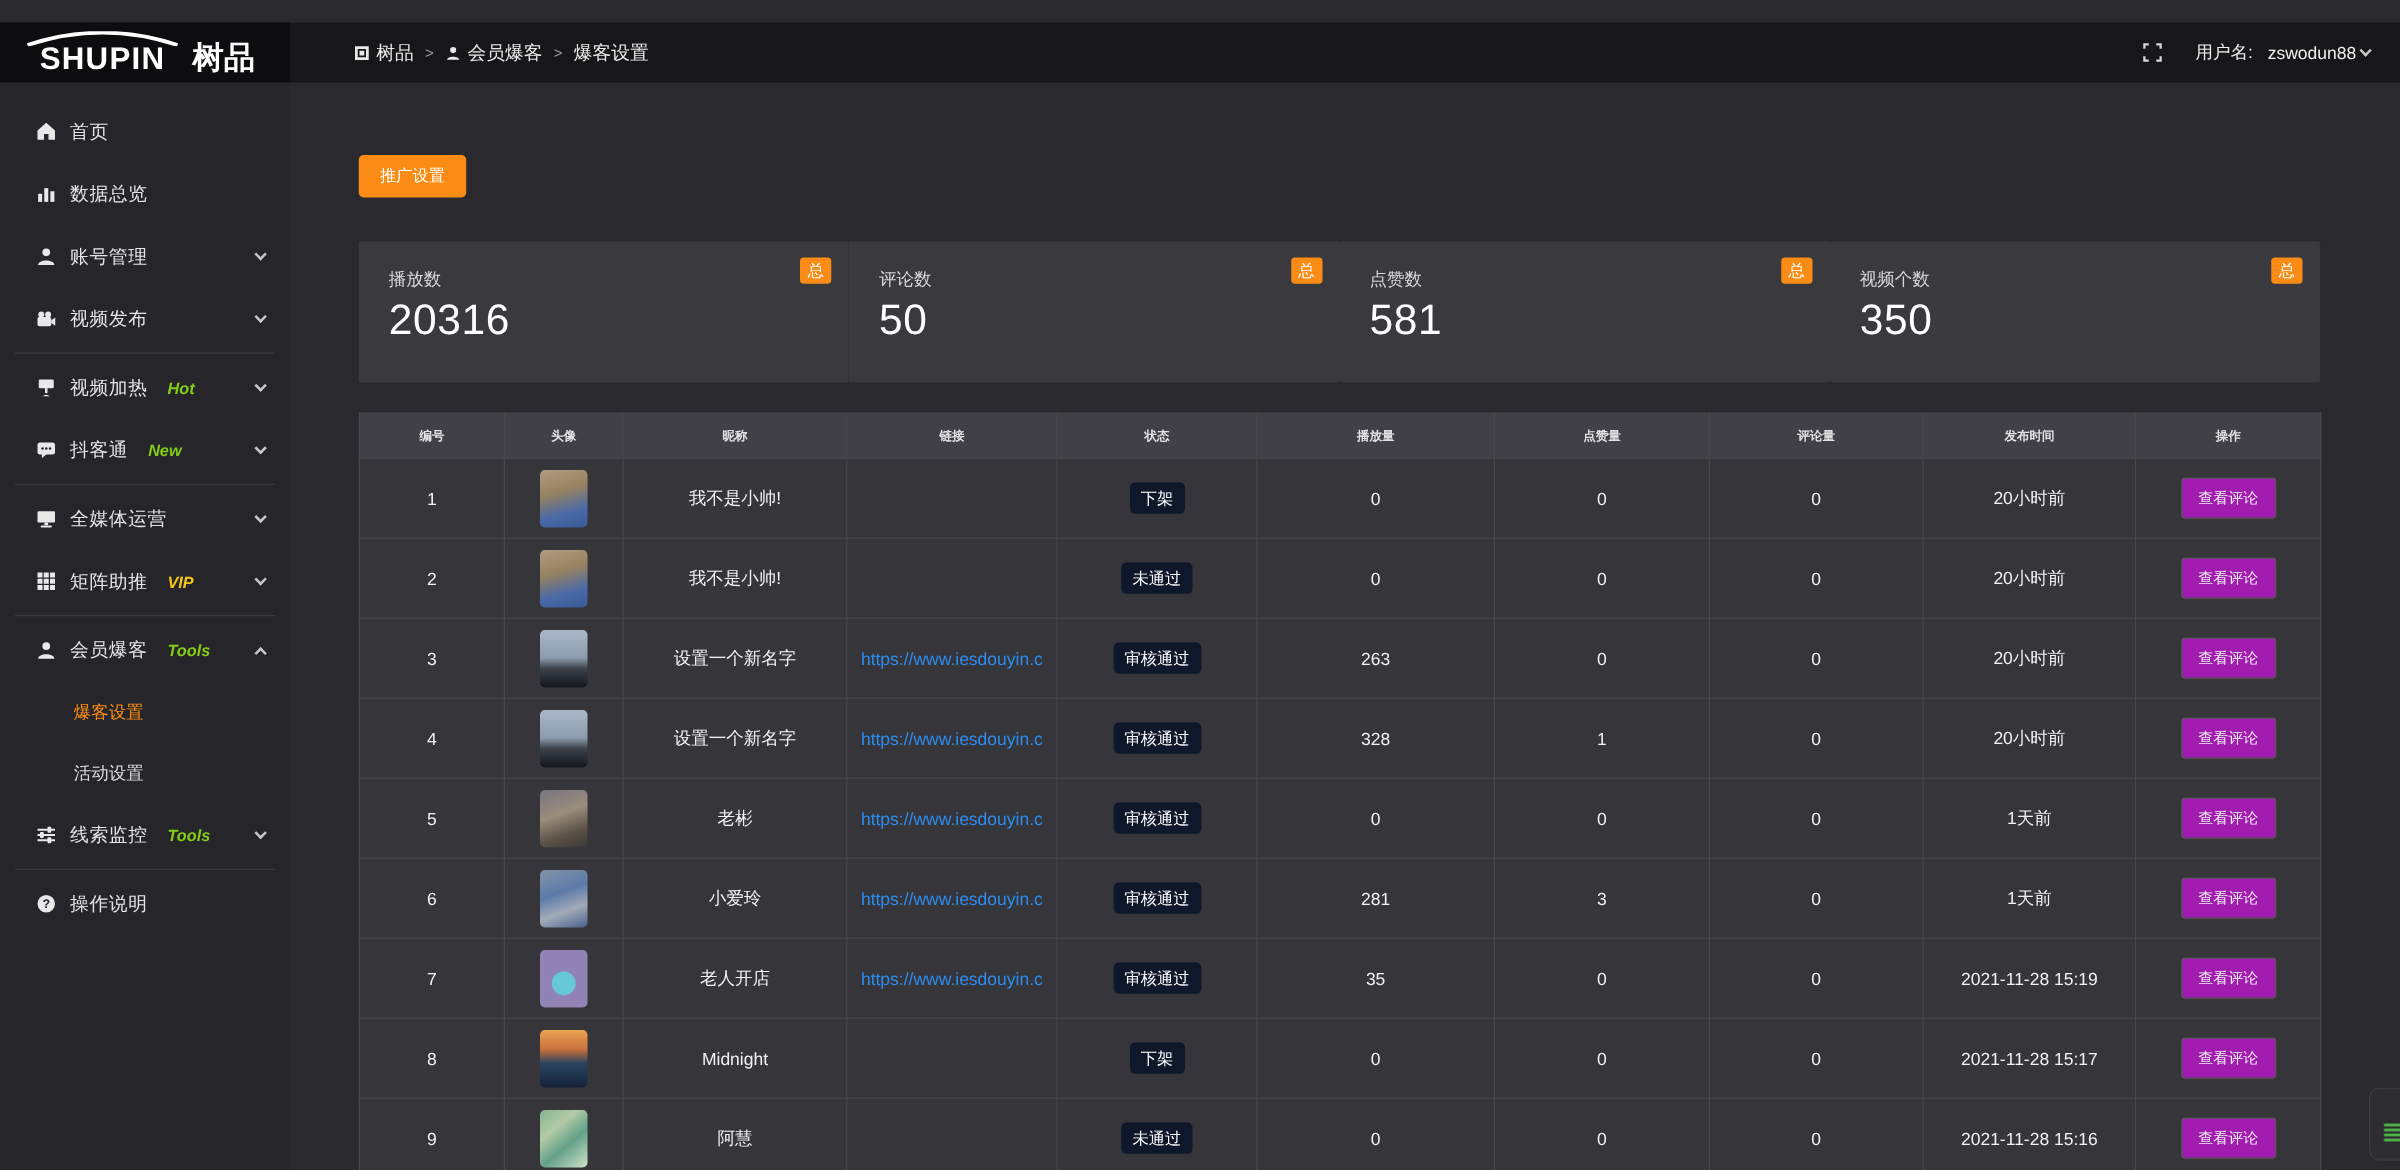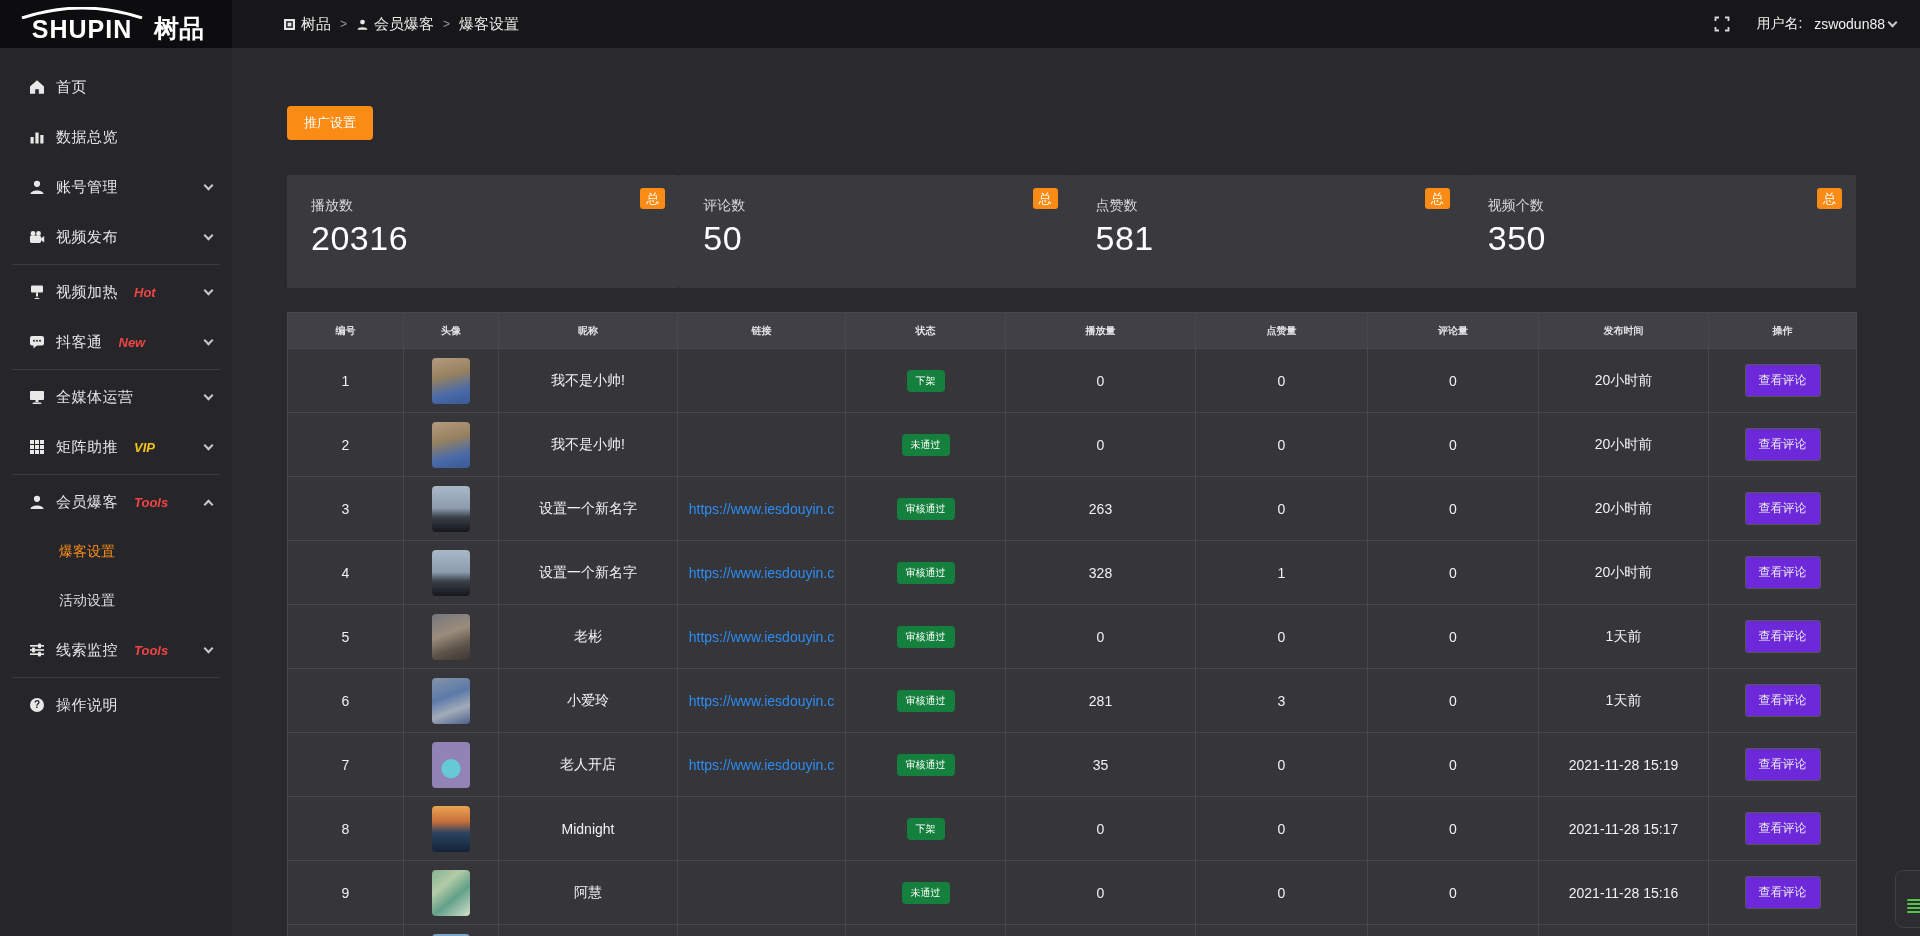--- a/index.html
+++ b/index.html
@@ -1,20 +1,20 @@
 <!DOCTYPE html>
 <html><head>
 <meta charset="utf-8">
 <style>
   * { margin:0; padding:0; box-sizing:border-box; }
   html,body { width:1920px; height:936px; overflow:hidden; background:#2a2a2e;
     font-family:"Liberation Sans","DejaVu Sans",sans-serif; color:#e8e8e8; }
 
   
-  .topbar { display:flex; height:48px; width:100%; background:#17171a; }
+  .topbar { display:flex; height:48px; width:100%; background:#17171a;margin-top:18px; }
   .logo-box { width:232px; height:48px; background:#0d0d0f; display:flex; align-items:center; padding-left:18px; flex:none; }
   .logo-wrap { display:flex; align-items:flex-end; gap:8px; }
   .logo-en { display:flex; flex-direction:column; align-items:center; }
   .logo-arc { margin-bottom:-2px; }
   .logo-en-text { font-size:25px; font-weight:bold; letter-spacing:1px; color:#fff; line-height:1; }
   .logo-cn-text { font-size:25px; font-weight:bold; color:#fff; line-height:1.05; }
   .topbar-rest { flex:1; display:flex; align-items:center; padding:0 24px 0 51px; }
   .breadcrumb { display:flex; align-items:center; gap:9px; font-size:15px; color:#eaeaea; }
   .crumb { display:flex; align-items:center; gap:5px; }
   .crumb-sep { color:#9a9a9a; font-size:12px; }
@@ -27,21 +27,21 @@
   
   .shell { display:flex; height:888px; }
   .sidebar { width:232px; flex:none; background:#26262a; padding-top:14px; overflow:hidden; }
   .main { flex:1; padding:58px 64px 0 55px; overflow:hidden; }
 
   
   .side-item { display:flex; align-items:center; height:50px; padding:0 20px 0 28px; cursor:pointer; }
   .si-icon { width:18px; height:18px; display:flex; align-items:center; justify-content:center; flex:none; }
   .si-label { margin-left:10px; font-size:15px; color:#e4e4e6; letter-spacing:.5px; }
   .si-tag { margin-left:16px; font-size:13px; font-weight:bold; font-style:italic; }
-  .si-tag.red { color:#ef4444; }
+  .si-tag.red { color:#84cc16; }
   .si-tag.yellow { color:#f5c518; }
   .side-item .chev { margin-left:auto; }
   .side-divider { height:1px; background:#3a3a3f; margin:2px 12px; }
   .side-sub { height:49px; display:flex; align-items:center; padding-left:59px; font-size:14px; color:#dcdcde; cursor:pointer; }
   .side-sub.active { color:#fa8c16; }
 
   
   .promo-btn { display:inline-block; background:#fa8c16; color:#fff; font-size:13px;
     padding:8px 17px; border-radius:4px; border:none; cursor:pointer; }
   .stats-row { display:flex; margin-top:35px; }
@@ -61,24 +61,24 @@
   .cell-link { color:#2d8cf0; text-decoration:none; font-size:14px; }
   .avatar { width:38px; height:46px; border-radius:4px; margin:0 auto; display:block; }
   .avatar[data-kind="boy"] { background:linear-gradient(165deg,#b39b80 0%,#97825f 38%,#4a6aa8 72%,#3a5a96 100%); }
   .avatar[data-kind="sky"] { background:linear-gradient(180deg,#aab8c6 0%,#8d9cae 48%,#3a3f48 68%,#14161b 100%); }
   .avatar[data-kind="man"] { background:linear-gradient(160deg,#76767e 0%,#9b8d7c 42%,#5d5349 72%,#3b3835 100%); }
   .avatar[data-kind="girl"] { background:linear-gradient(160deg,#8494aa 0%,#5c7aa8 40%,#a2abb9 68%,#4a618b 100%); }
   .avatar[data-kind="cartoon"] { background:radial-gradient(circle at 50% 58%,#66c9d6 0 9px,#9183b6 10px); }
   .avatar[data-kind="sunset"] { background:linear-gradient(180deg,#eba453 0%,#c66f3c 34%,#2a4460 58%,#152238 100%); }
   .avatar[data-kind="painting"] { background:linear-gradient(140deg,#86b292 0%,#b2cba6 32%,#63a089 60%,#d2e2ca 100%); }
   .avatar[data-kind="blue"] { background:#7ba6c9; }
-  .status-badge { display:inline-block; background:#15803d; color:#fff; font-size:10px;
+  .status-badge { display:inline-block; background:#0f172a; color:#fff; font-size:13px;
     padding:6px 9px; border-radius:4px; line-height:1; cursor:pointer; }
   .status-badge:empty { display:none; }
-  .action-btn { display:inline-block; background:#6d28d9; color:#ececee; font-size:12px;
+  .action-btn { display:inline-block; background:#a21caf; color:#ececee; font-size:12px;
     border:1px solid #55555c; border-radius:3px; padding:7px 13px; cursor:pointer; }
 
   
   .float-widget { position:fixed; right:-13px; bottom:8px; width:38px; height:58px;
     background:#2c2c31; border:1px solid #404046; border-radius:8px; padding-top:26px; }
   .float-widget .bar { width:14px; height:2px; background:#52c44a; border-radius:1px; margin:2px auto; }
 </style>
 </head>
 <body>
 

